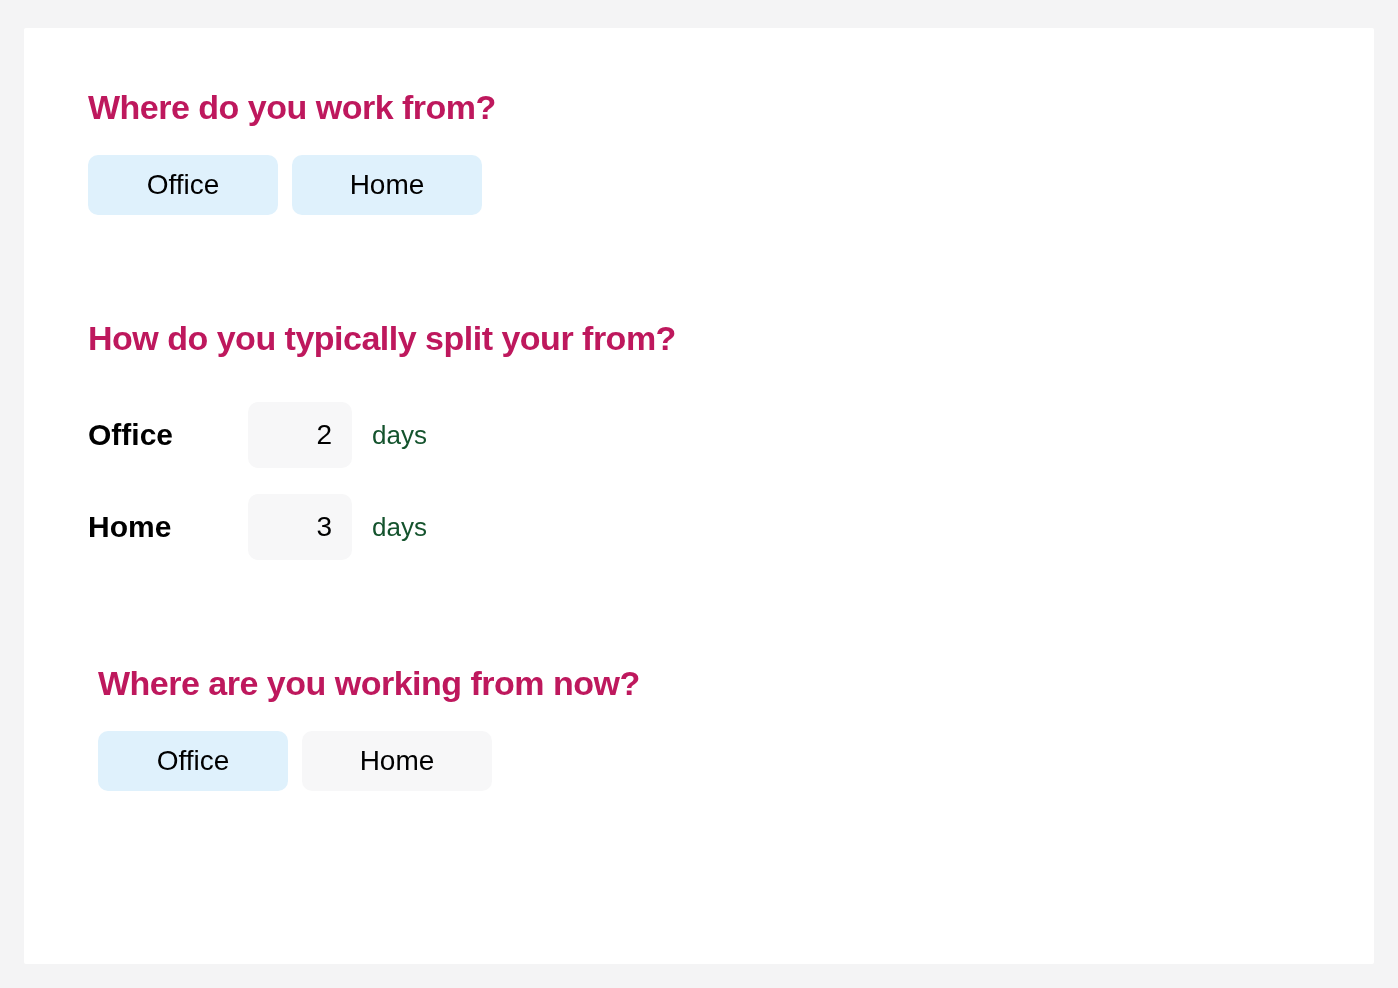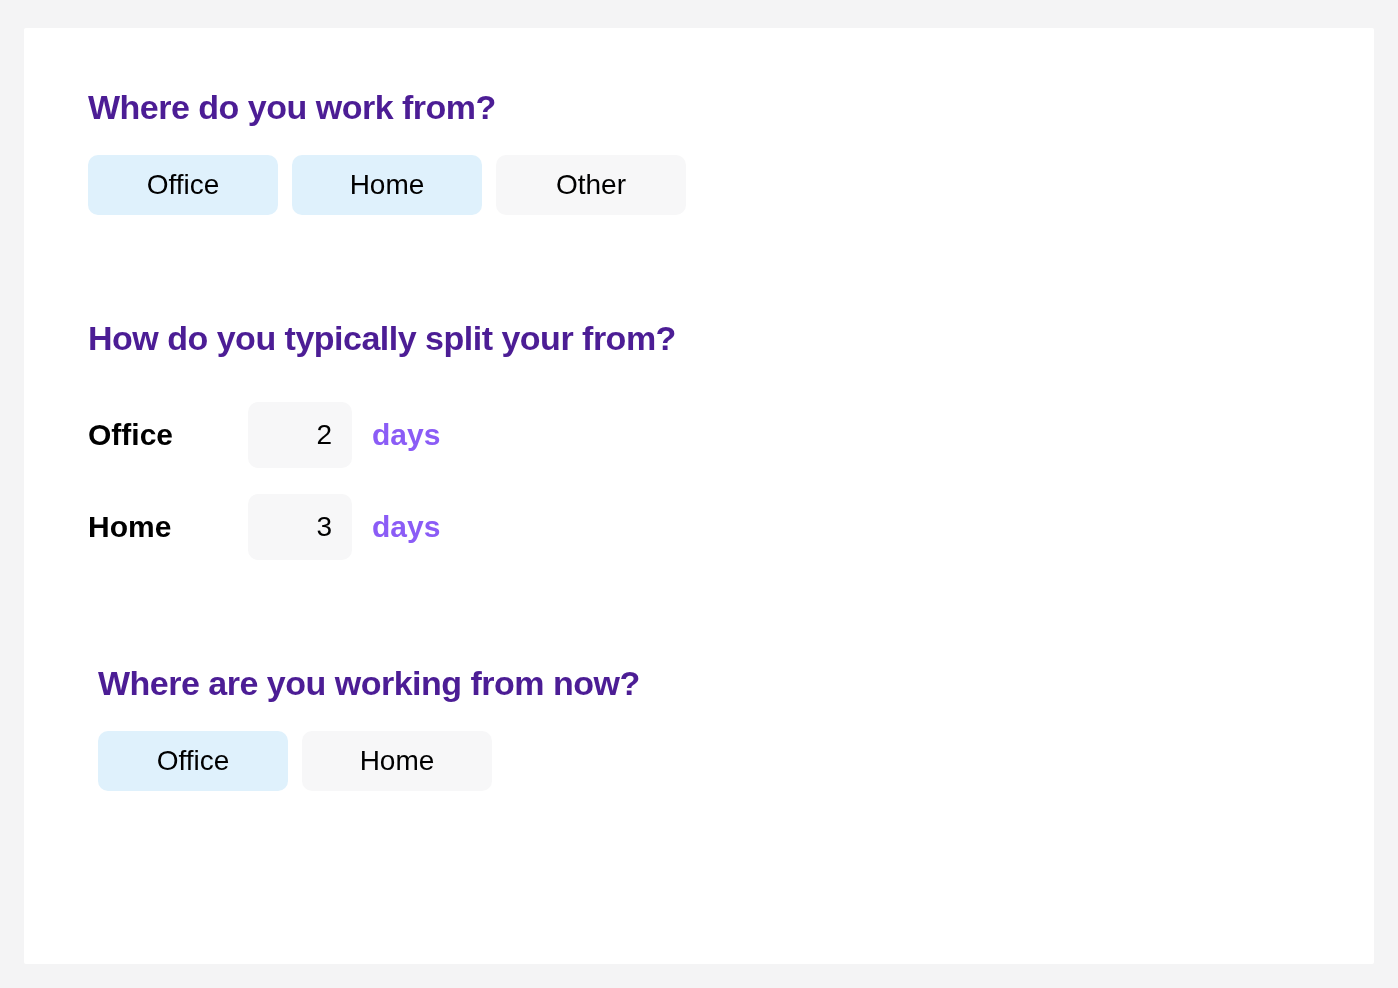--- a/index.html
+++ b/index.html
@@ -24,21 +24,21 @@
     .section {
       margin-bottom: 104px;
     }
     .section:last-child {
       margin-bottom: 0;
     }
     .question {
       font-size: 34px;
       font-weight: 800;
       letter-spacing: -0.5px;
-      color: #4c1d95;
+      color: #be185d;
       margin-bottom: 28px;
     }
     .pill-row {
       display: flex;
       gap: 14px;
     }
     .pill {
       background: #f7f7f8;
       border: none;
       border-radius: 10px;
@@ -78,39 +78,38 @@
       width: 104px;
       height: 66px;
       font-size: 28px;
       font-weight: 500;
       color: #000000;
       text-align: right;
       padding-right: 20px;
       font-family: inherit;
     }
     .split-unit {
-      font-size: 30px;
-      font-weight: 700;
-      color: #8b5cf6;
+      font-size: 26px;
+      font-weight: 400;
+      color: #14532d;
     }
     .pad-left {
       padding-left: 10px;
     }
   </style>
 </head>
 <body>
 
 <div class="card">
 
   <div class="section">
     <h2 class="question">Where do you work from?</h2>
     <div class="pill-row">
       <button class="pill selected">Office</button>
       <button class="pill selected">Home</button>
-      <button class="pill">Other</button>
     </div>
   </div>
 
   <div class="section">
     <h2 class="question">How do you typically split your from?</h2>
     <div class="split-rows">
       <div class="split-row">
         <span class="split-label">Office</span>
         <input class="split-input" type="text" value="2" style="">
         <span class="split-unit">days</span>

